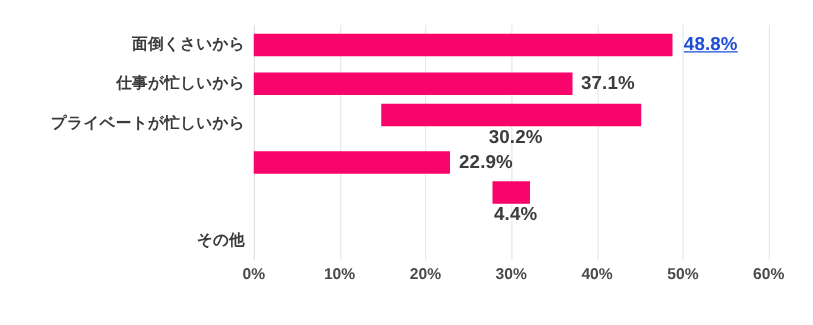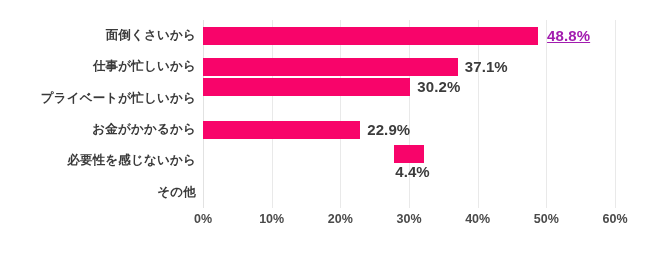--- a/index.html
+++ b/index.html
@@ -66,21 +66,21 @@
 
   .bar-value {
     font-size: 15px;
     font-weight: bold;
     color: #3c3c3c;
     margin-left: 7px;
     white-space: nowrap;
     letter-spacing: 0.1px;
   }
   .bar-value.highlight {
-    color: #a21caf;
+    color: #1d4ed8;
     text-decoration: underline;
     font-size: 15px;
     margin-left: 9px;
   }
 
   .cat-labels {
     position: absolute;
     left: 0;
     top: 20px;
     width: 196px;
@@ -119,22 +119,20 @@
 </style>
 </head>
 <body>
 
 <div id="chart-root">
 
   <div class="cat-labels">
       <div class="cat-label" style="top: 0px;">面倒くさいから</div>
       <div class="cat-label" style="top: 62.6667px;">プライベートが忙しいから</div>
       <div class="cat-label" style="top: 31.3333px;">仕事が忙しいから</div>
-      <div class="cat-label" style="top: 94px;">お金がかかるから</div>
-      <div class="cat-label" style="top: 125.333px;">必要性を感じないから</div>
       <div class="cat-label" style="top: 156.667px;">その他</div>
     </div>
 
   <div class="plot-area">
     <div class="gridlines">
         <div class="gridline axis-zero" style="left: 0px;"></div>
         <div class="gridline" style="left: 68.6667px;"></div>
         <div class="gridline" style="left: 137.333px;"></div>
         <div class="gridline" style="left: 206px;"></div>
         <div class="gridline" style="left: 274.667px;"></div>
@@ -143,21 +141,21 @@
       </div>
     <div class="bars">
         <div class="bar-row" style="top: 0px;">
           <div class="bar" style="width: 335.093px; background: rgb(248, 4, 106);"></div>
           <span class="bar-value highlight">48.8%</span>
         </div>
         <div class="bar-row" style="top: 31.3333px;">
           <div class="bar" style="width: 254.753px; background: rgb(248, 4, 106);"></div>
           <span class="bar-value">37.1%</span>
         </div>
-        <div class="bar-row" style="top: 51px;">
+        <div class="bar-row" style="top: 63px; flex-direction: column;">
           <div class="bar" style="width: 207.373px; background: rgb(248, 4, 106);"></div>
           <span class="bar-value">30.2%</span>
         </div>
         <div class="bar-row" style="top: 94px;">
           <div class="bar" style="width: 157.247px; background: rgb(248, 4, 106);"></div>
           <span class="bar-value">22.9%</span>
         </div>
         <div class="bar-row" style="top: 125.333px; flex-direction: column;">
           <div class="bar" style="width: 30.2133px; background: rgb(248, 4, 106);"></div>
           <span class="bar-value">4.4%</span>

